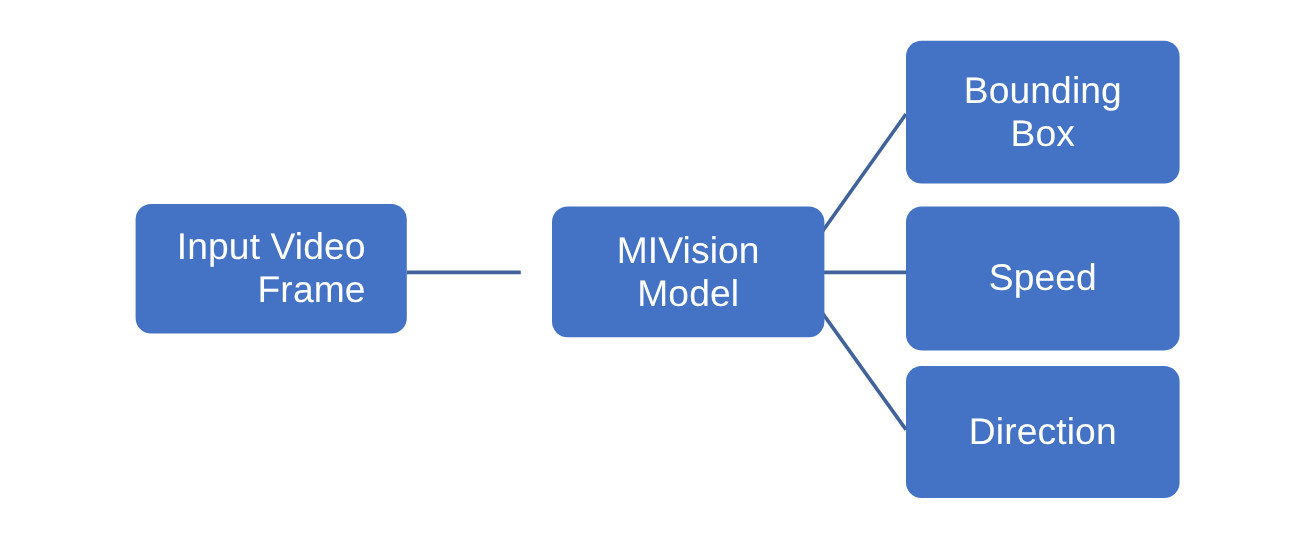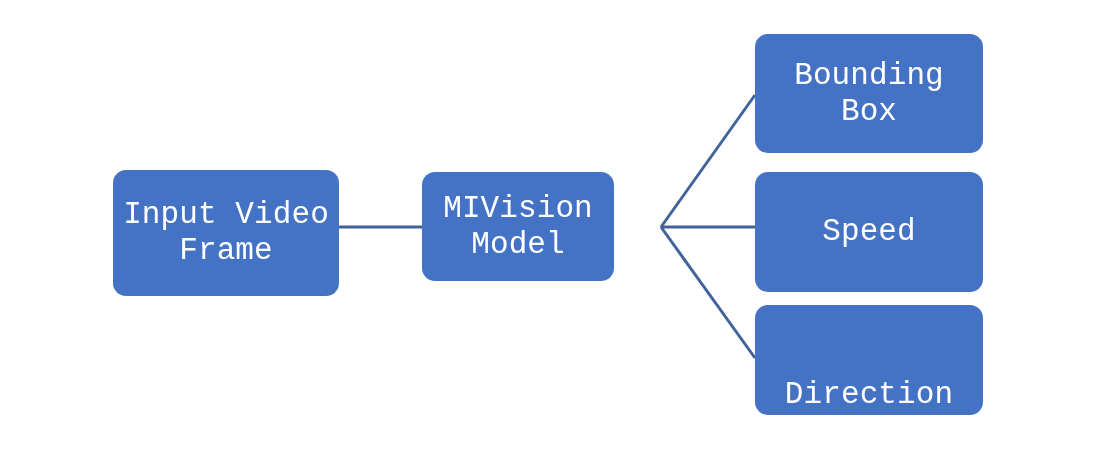--- a/index.html
+++ b/index.html
@@ -34,52 +34,51 @@
     display: flex;
     align-items: center;
     justify-content: center;
     text-align: center;
     line-height: 1.16;
     font-size: 31px;
     font-weight: 400;
     letter-spacing: 0.1px;
     padding: 2px 10px;
     white-space: pre-line;
-    font-family: Liberation Mono, monospace;
   }
   #node-input-video-frame {
     left: 113px;
     top: 170px;
     width: 226px;
-    height: 126px;
+    height: 108px;
+    text-align: right;
   }
   #node-mivision-model {
-    left: 422px;
+    left: 460px;
     top: 172px;
-    width: 192px;
+    width: 227px;
     height: 109px;
   }
   #node-bounding-box {
     left: 755px;
     top: 34px;
     width: 228px;
     height: 119px;
   }
   #node-speed {
     left: 755px;
     top: 172px;
     width: 228px;
     height: 120px;
   }
   #node-direction {
     left: 755px;
     top: 305px;
     width: 228px;
     height: 110px;
-    align-items: flex-end;
   }
 </style>
 </head>
 <body>
 
 <div id="canvas">
 
   <svg class="connector-layer" viewBox="0 0 1093 453" width="1093" height="453" xmlns="http://www.w3.org/2000/svg">
     <polyline fill="none" stroke="#41639A" stroke-width="3" stroke-linecap="butt" points="339,227 434,227"></polyline>
     <polyline fill="none" stroke="#41639A" stroke-width="3" stroke-linecap="butt" points="661,227 755,95"></polyline>

